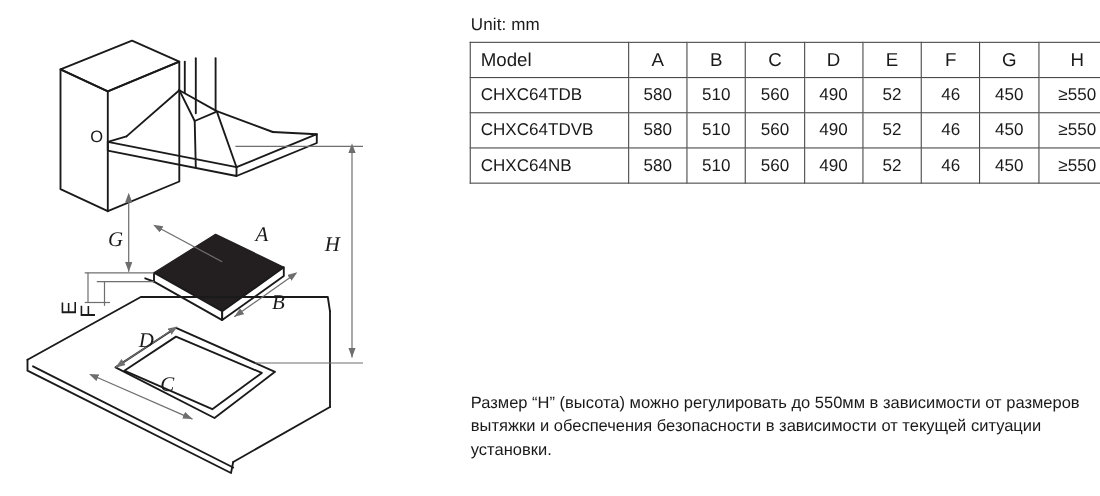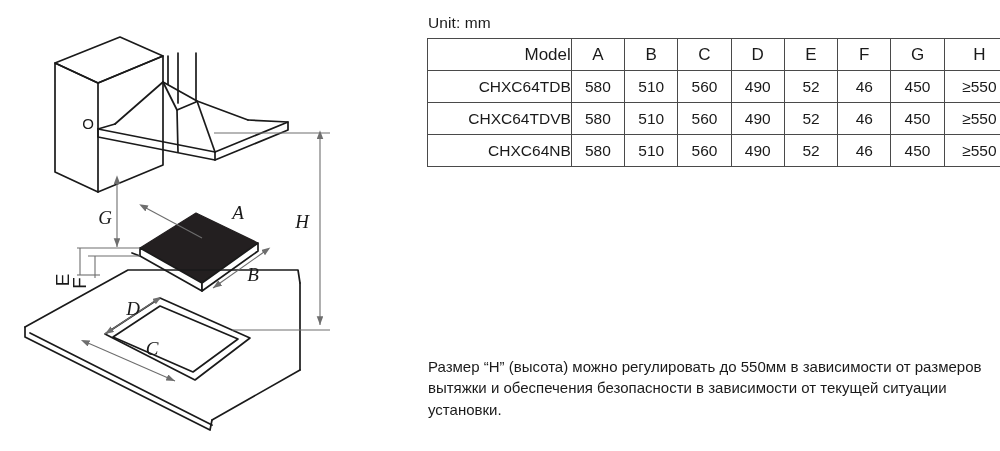--- a/index.html
+++ b/index.html
@@ -87,21 +87,21 @@
     font-weight: normal;
     text-align: center;
     height: 31px;
     padding: 0;
     font-size: 15.5px;
     color: #1a1a1a;
     line-height: 1;
   }
   #dim-table th.model-head,
   #dim-table td.model-cell {
-    text-align: right;
+    text-align: left;
     padding-left: 9px;
   }
   #dim-table th {
     font-size: 17px;
   }
   #dim-table .col-model { width: 135px; }
   #dim-table .col-dim   { width: 50px; }
   #dim-table .col-h     { width: 66px; }
 
   #note-text {

